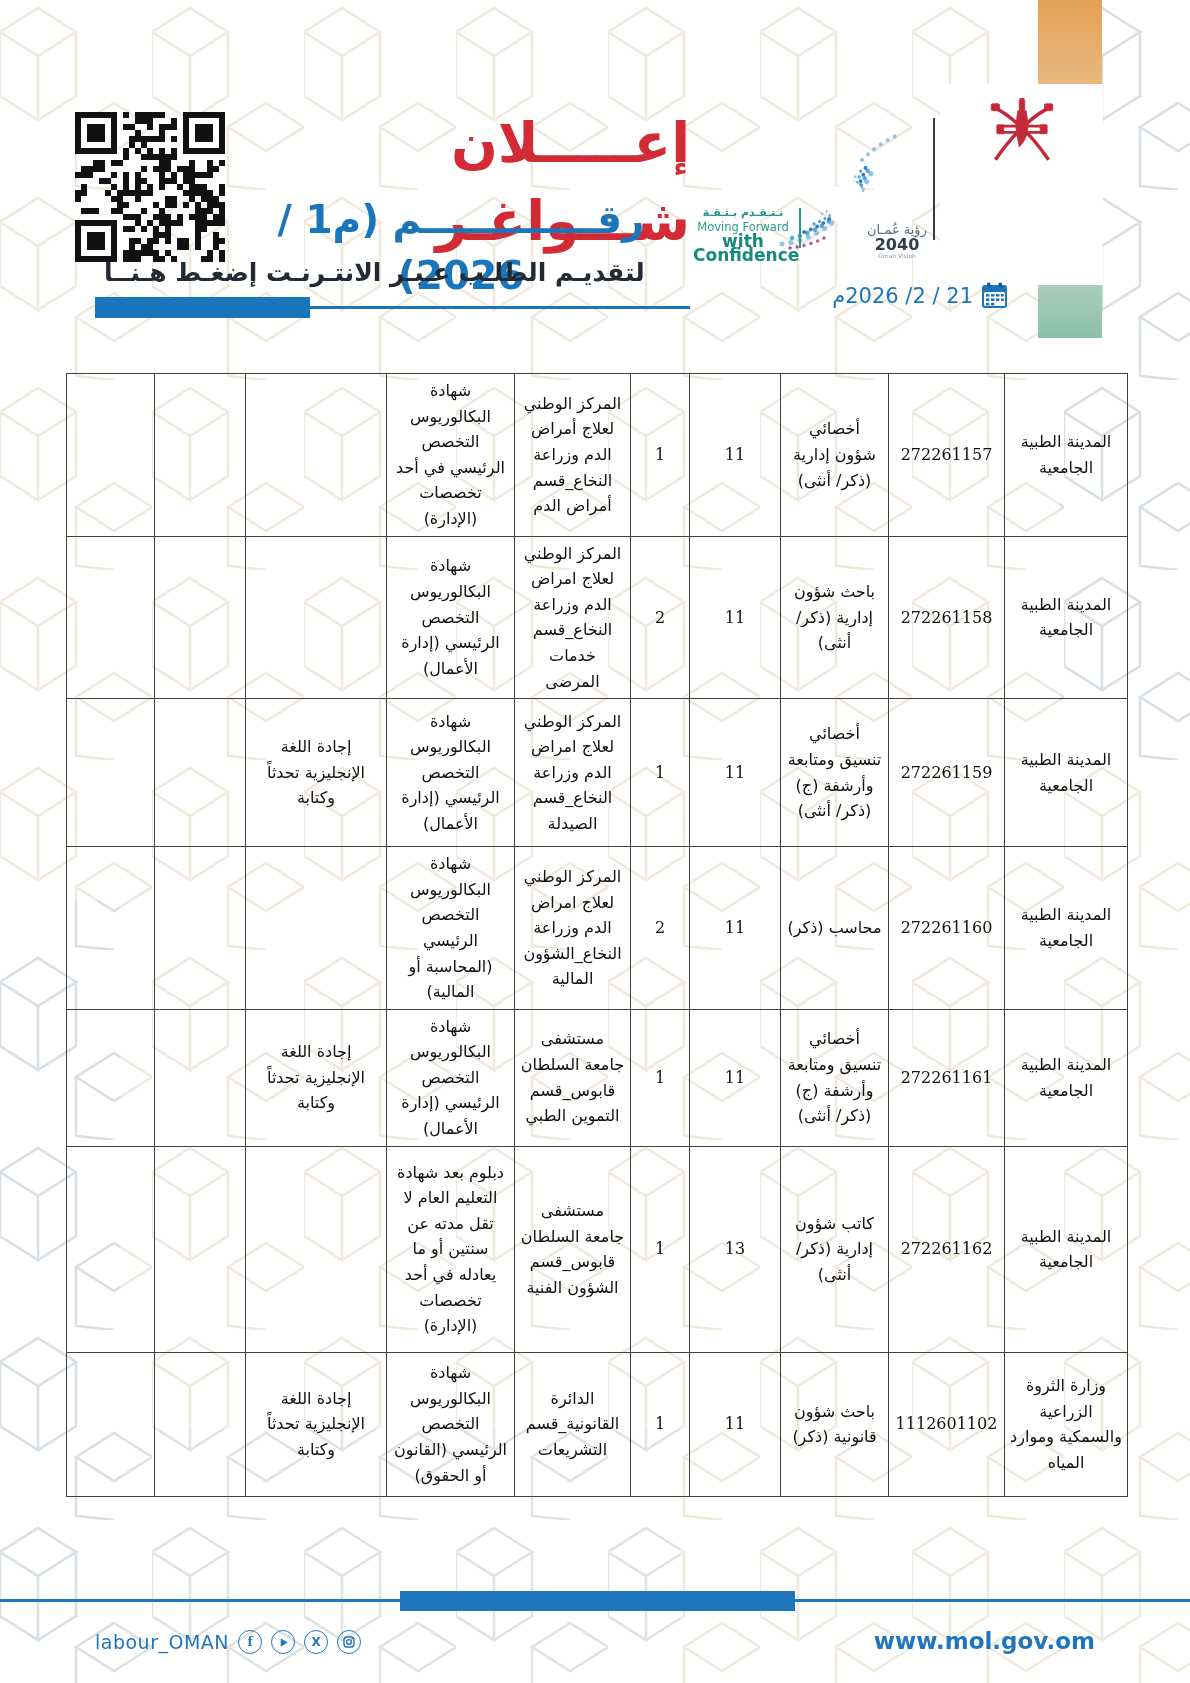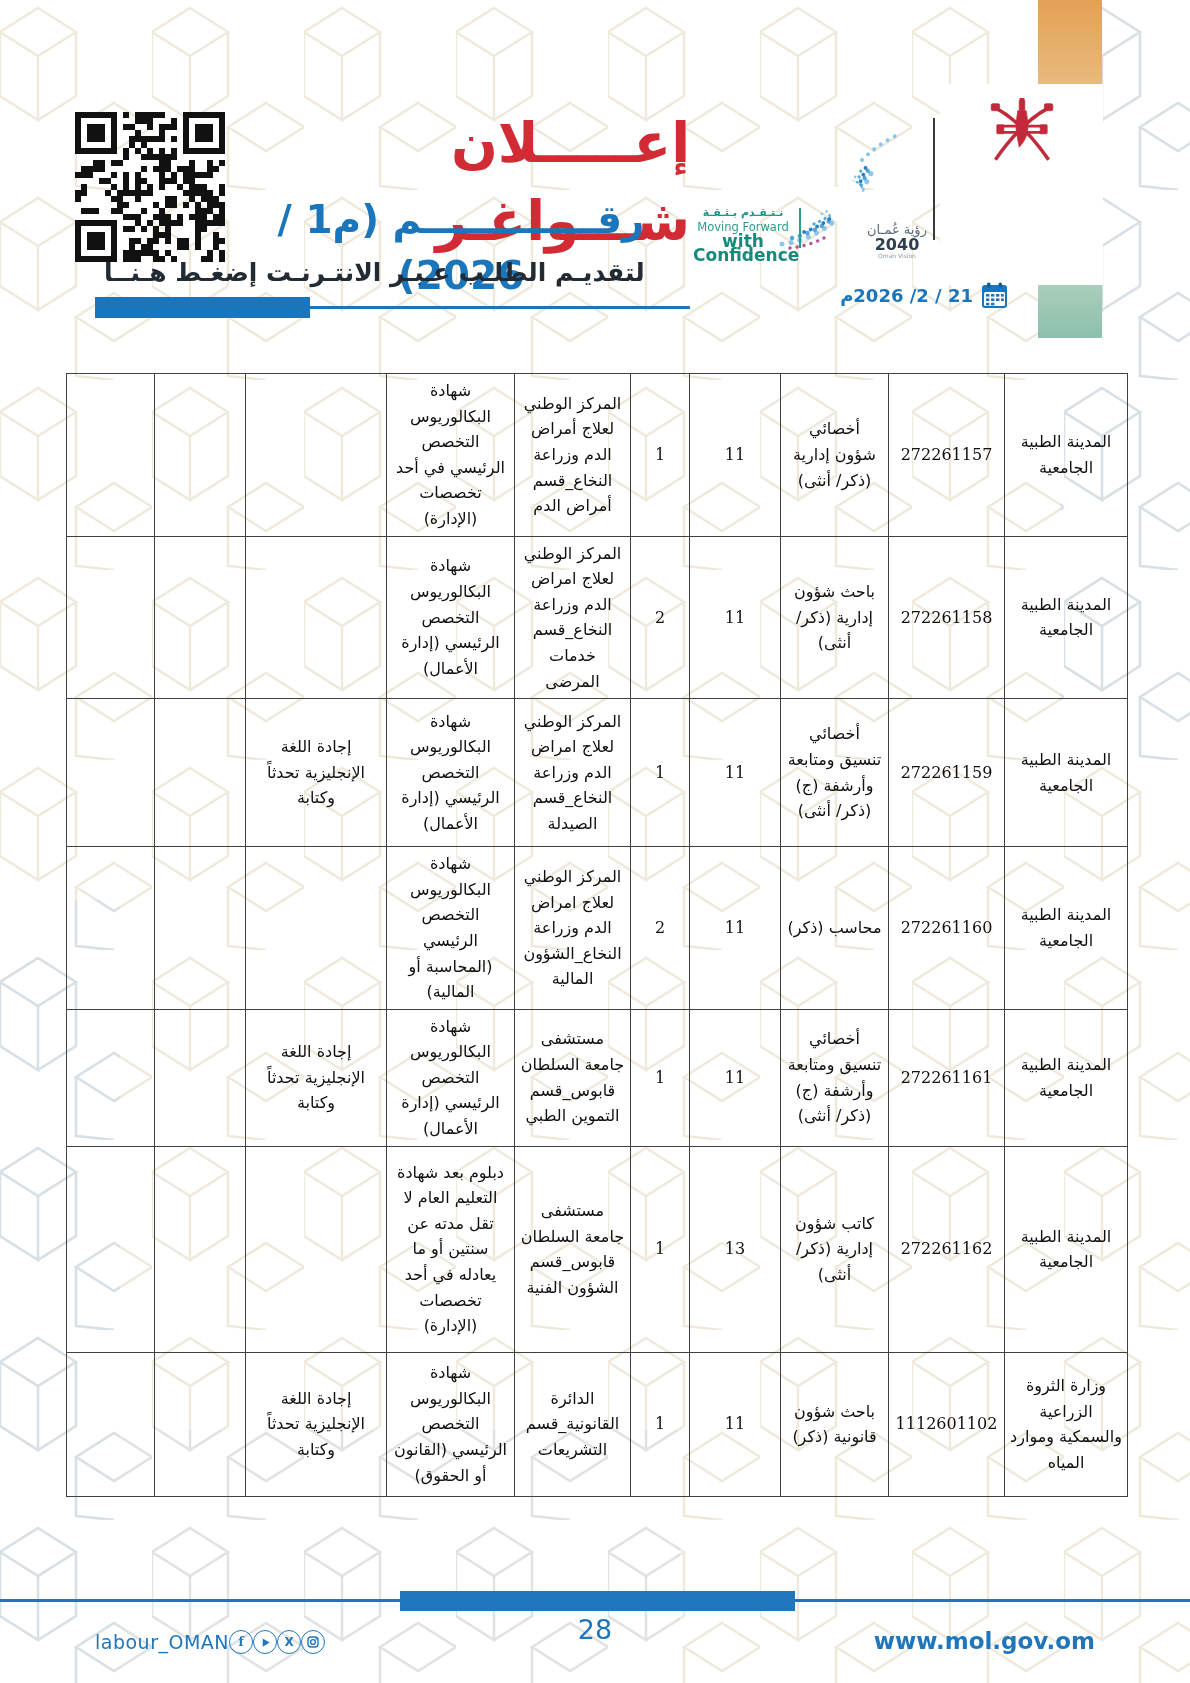--- a/index.html
+++ b/index.html
@@ -28,35 +28,35 @@
   .qr{left:75px;top:112px;z-index:2;}
   .title-red{left:232px;top:104px;width:458px;text-align:right;z-index:2;
     font-size:55px;font-weight:bold;color:#d22b35;direction:rtl;line-height:78px;}
   .title-blue{left:232px;top:192px;width:458px;text-align:center;z-index:2;
     font-size:39px;font-weight:bold;color:#1b75bb;direction:rtl;line-height:56px;}
   .apply-line{left:104px;top:258px;width:595px;z-index:2;direction:rtl;text-align:left;
     font-size:25px;font-weight:bold;color:#222a33;}
   .blue-line-h{left:95px;top:306px;width:595px;height:3px;background:#1b75bb;z-index:2;}
   .blue-bar-h{left:95px;top:297px;width:215px;height:21px;background:#1b75bb;z-index:3;}
   .date-row{right:182px;top:282px;z-index:3;display:flex;direction:rtl;align-items:center;gap:8px;}
-  .date-text{font-size:18px;font-weight:bold;color:#1b75bb;direction:rtl;white-space:nowrap;}
+  .date-text{font-size:21px;font-weight:normal;color:#1b75bb;direction:rtl;white-space:nowrap;}
   
   .vac-table-wrap{left:66px;top:373px;z-index:2;}
   table.vac{border-collapse:collapse;table-layout:fixed;width:1061px;direction:rtl;background:transparent;}
   table.vac td{border:1px solid #414141;text-align:center;vertical-align:middle;
     padding:4px 5px;font-size:16px;line-height:1.6;color:#101010;word-wrap:break-word;}
   table.vac{border:1.5px solid #333;}
   td.num{font-size:17px;font-family:"DejaVu Serif","Liberation Serif",serif;direction:ltr;}
   tr.r0{height:146px;} tr.r1{height:146px;} tr.r2{height:148px;} tr.r3{height:149px;}
   tr.r4{height:121px;} tr.r5{height:206px;} tr.r6{height:144px;}
   
   .f-line{left:0;top:1599px;width:1190px;height:3px;background:#2076bc;z-index:2;}
   .f-bar{left:400px;top:1591px;width:395px;height:20px;background:#2076bc;z-index:3;}
   .f-page{left:0;top:1614px;width:1190px;text-align:center;font-size:27px;color:#2076bc;z-index:3;}
-  .f-social{left:95px;top:1630px;display:flex;align-items:center;gap:0;z-index:3;}
+  .f-social{left:95px;top:1630px;display:flex;align-items:center;gap:9px;z-index:3;}
   .f-handle{font-size:19px;color:#2076bc;letter-spacing:.5px;}
   .s-icon{width:24px;height:24px;border:1.6px solid #2076bc;border-radius:50%;color:#2076bc;
     display:flex;align-items:center;justify-content:center;font-size:12px;font-weight:bold;box-sizing:border-box;}
   .f-site{left:835px;top:1628px;width:260px;text-align:right;font-size:23px;font-weight:bold;color:#2076bc;z-index:3;}
 </style>
 </head>
 <body>
 
 <div id="page">
 
@@ -489,21 +489,20 @@
           <td>إجادة اللغة الإنجليزية تحدثاً وكتابة</td>
           <td></td>
           <td></td>
         </tr>
       </tbody>
     </table>
   </div>
 
   <div class="abs f-line"></div>
   <div class="abs f-bar"></div>
-  <div class="abs f-page">28</div>
 
   <div class="abs f-social">
     <span class="f-handle">labour_OMAN</span>
     <span class="s-icon" style="font-family:'DejaVu Serif',serif;">f</span>
     <span class="s-icon">
       <svg width="11" height="11" viewBox="0 0 12 12">
           <path d="M3,1.5 L10.5,6 L3,10.5 Z" fill="#2076bc"></path>
         </svg>
     </span>
     <span class="s-icon">X</span>

